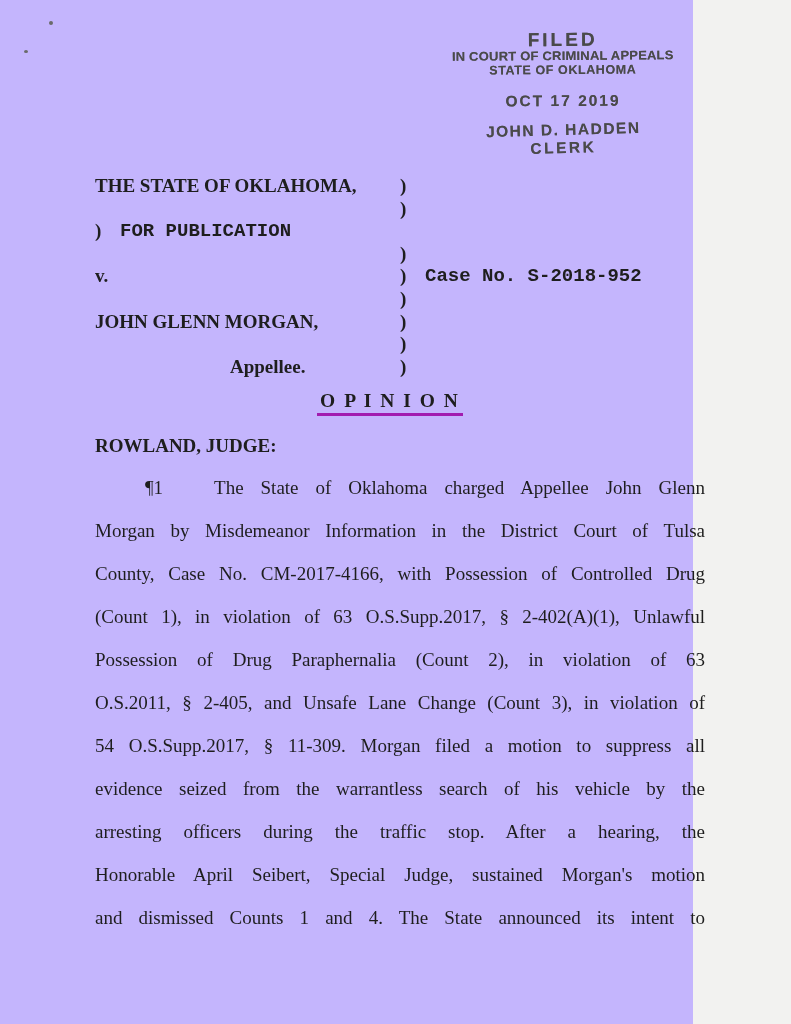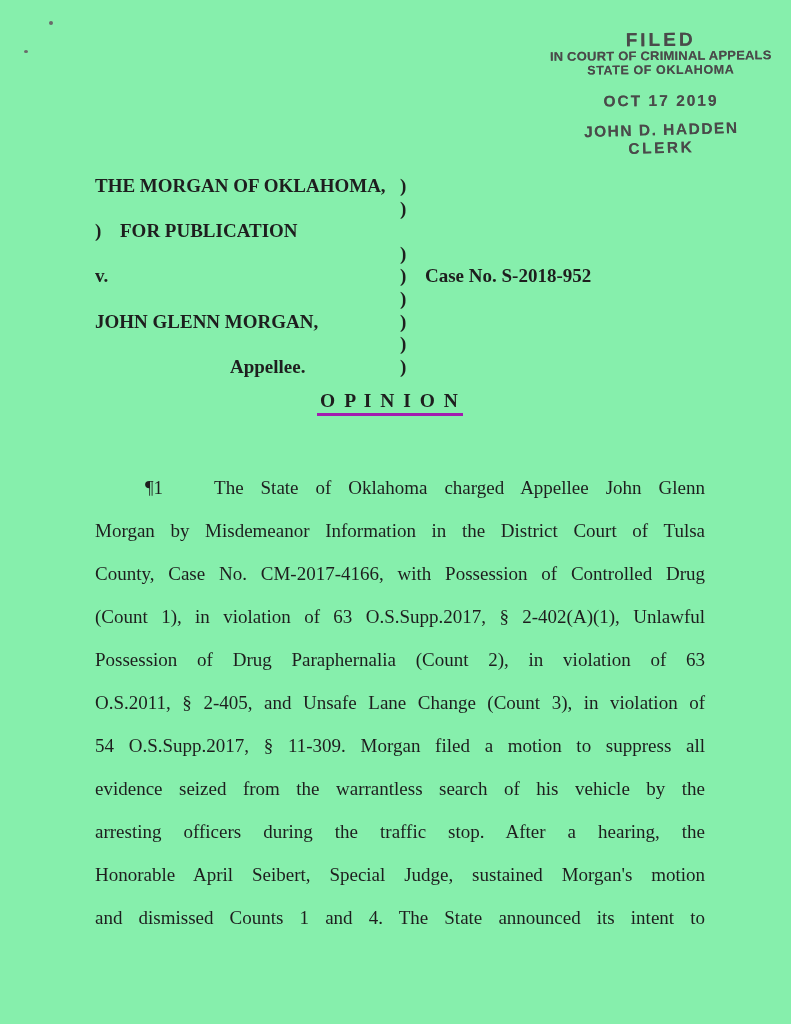--- a/index.html
+++ b/index.html
@@ -4,22 +4,22 @@
 <style>
   html,body{margin:0;padding:0;}
   body{
     width:791px;height:1024px;
     background:#f2f2f0;
     font-family:"Liberation Serif", serif;
     overflow:hidden;
   }
   .page{
     position:relative;
-    width:791px;height:1024px;
-    background:#86efac;
+    width:693px;height:1024px;
+    background:#c4b5fd;
     color:#1e1e1e;
   }
   .speck{position:absolute;background:#6a6a6a;border-radius:50%;}
   .speck.s1{left:49px;top:21px;width:4px;height:4px;}
   .speck.s2{left:24px;top:50px;width:4px;height:3px;}
 
   
   .stamp{
     position:absolute;top:30px;right:12px;width:236px;
     text-align:center;
@@ -46,21 +46,21 @@
 
   
   .caption{
     position:absolute;top:175px;left:95px;width:610px;
     font-weight:700;font-size:19px;
   }
   .cap-row{display:flex;height:22.6px;line-height:22.6px;}
   .cap-left{width:305px;}
   .cap-left.ind{padding-left:135px;box-sizing:border-box;}
   .cap-paren{width:25px;}
-  .cap-right{flex:1;}
+  .cap-right{flex:1;font-family:Liberation Mono, monospace;}
 
   
   .op-head-wrap{position:absolute;top:390px;left:0;width:780px;text-align:center;}
   .op-head{
     display:inline-block;font-weight:700;font-size:19.5px;
     letter-spacing:2px;border-bottom:3px solid #a21caf;padding:0 3px 1px 3px;
   }
   .judge{position:absolute;top:435px;left:95px;font-weight:700;font-size:19px;}
 
   
@@ -87,21 +87,21 @@
     <div class="court">IN COURT OF CRIMINAL APPEALS</div>
     <div class="state">STATE OF OKLAHOMA</div>
     <div class="date">OCT 17 2019</div>
     <div class="clerkname">JOHN D. HADDEN</div>
     <div class="clerktitle">CLERK</div>
   </div>
 
 
   <div class="caption">
     <div class="cap-row">
-      <span class="cap-left">THE MORGAN OF OKLAHOMA,</span>
+      <span class="cap-left">THE STATE OF OKLAHOMA,</span>
       <span class="cap-paren">)</span>
       <span class="cap-right"></span>
     </div>
     <div class="cap-row">
       <span class="cap-left"></span>
       <span class="cap-paren">)</span>
       <span class="cap-right"></span>
     </div>
     <div class="cap-row">
       <span class="cap-paren">)</span>
@@ -136,20 +136,21 @@
       <span class="cap-left ind">Appellee.</span>
       <span class="cap-paren">)</span>
       <span class="cap-right"></span>
     </div>
   </div>
 
   <div class="op-head-wrap">
     <span class="op-head">O P I N I O N</span>
   </div>
 
+  <div class="judge">ROWLAND, JUDGE:</div>
 
   <div class="bodytext">
     <div class="bl indent">¶1&nbsp;&nbsp;&nbsp;The State of Oklahoma charged Appellee John Glenn</div>
     <div class="bl">Morgan by Misdemeanor Information in the District Court of Tulsa</div>
     <div class="bl">County, Case No. CM-2017-4166, with Possession of Controlled Drug</div>
     <div class="bl">(Count 1), in violation of 63 O.S.Supp.2017, § 2-402(A)(1), Unlawful</div>
     <div class="bl">Possession of Drug Paraphernalia (Count 2), in violation of 63</div>
     <div class="bl">O.S.2011, § 2-405, and Unsafe Lane Change (Count 3), in violation of</div>
     <div class="bl">54 O.S.Supp.2017, § 11-309. Morgan filed a motion to suppress all</div>
     <div class="bl">evidence seized from the warrantless search of his vehicle by the</div>

